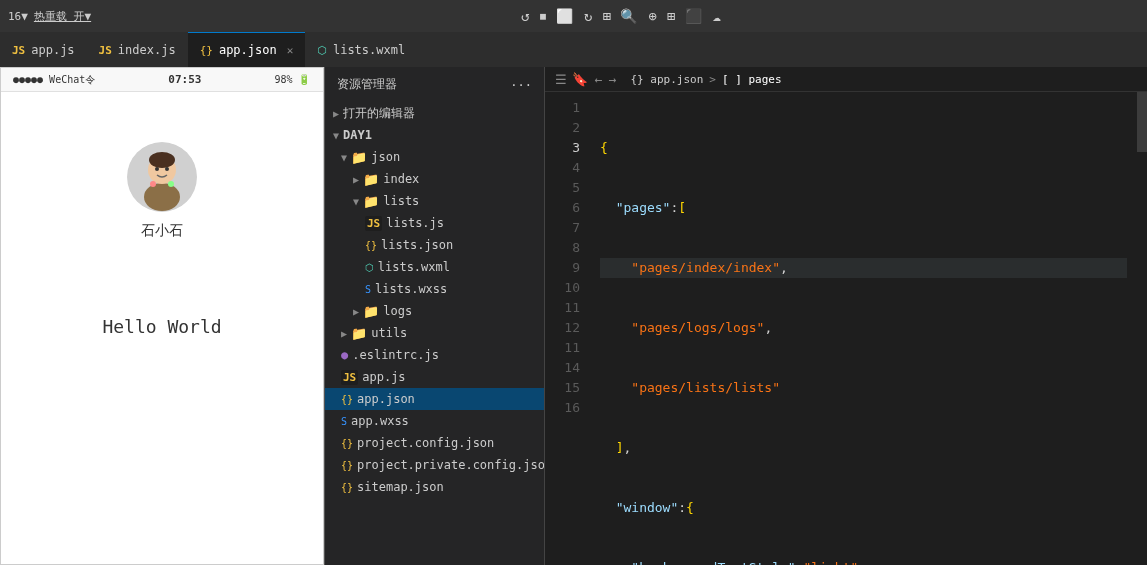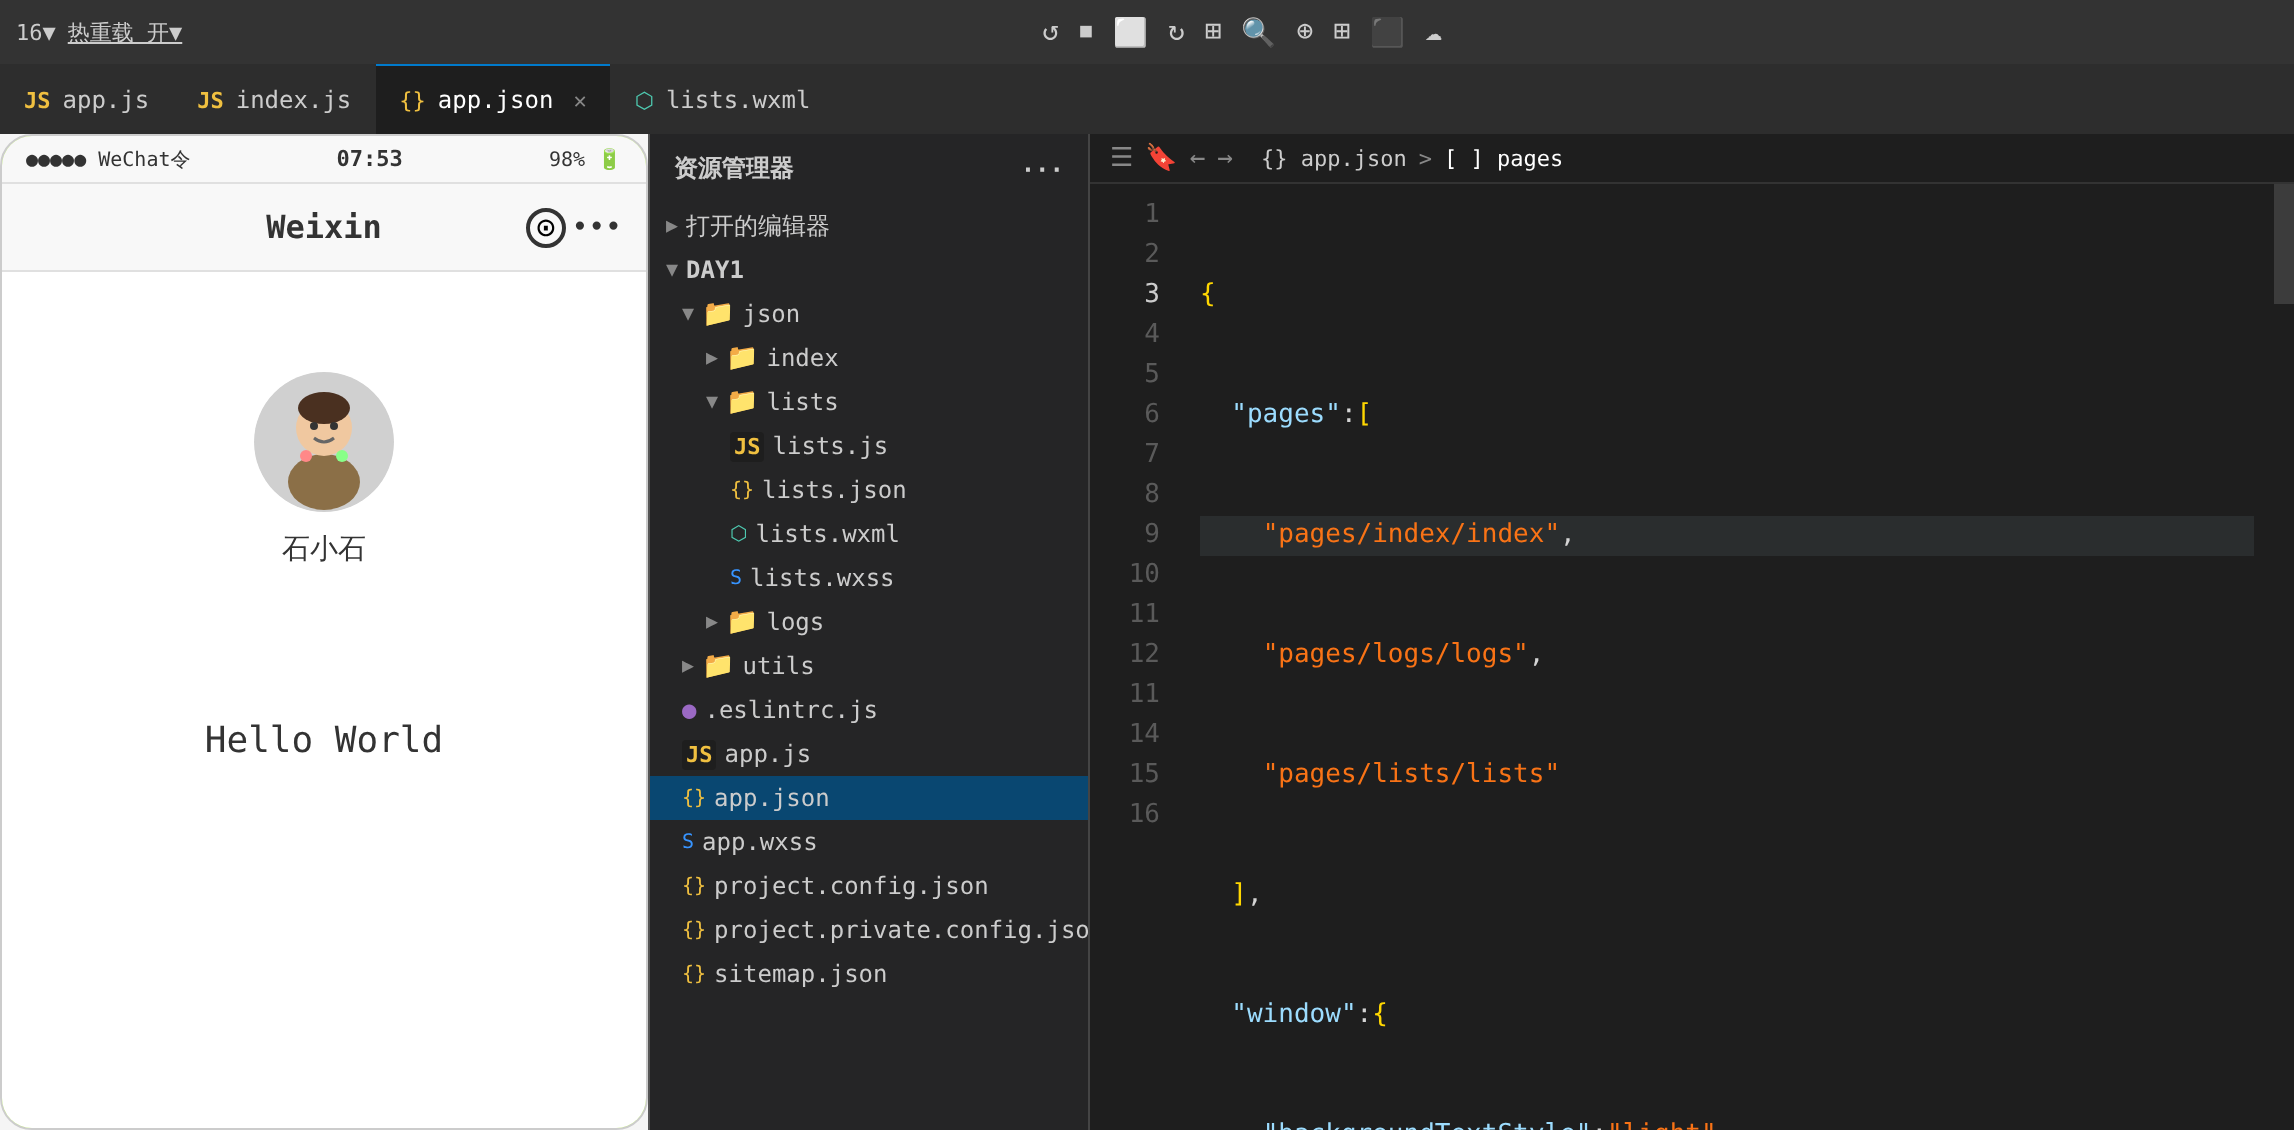--- a/index.html
+++ b/index.html
@@ -95,21 +95,21 @@
       display: flex;
       flex-direction: column;
     }
     .phone-frame {
       background: #bef264;
       margin: 0;
       flex: 1;
       display: flex;
       flex-direction: column;
       border: 1px solid #ccc;
-      border-radius: 16px;
+      border-radius: 0;
       overflow: hidden;
       position: relative;
     }
     .phone-status-bar {
       height: 24px;
       background: #f8f8f8;
       display: flex;
       align-items: center;
       justify-content: space-between;
       padding: 0 12px;
@@ -189,21 +189,21 @@
       overflow-y: auto;
     }
     .explorer-header {
       height: 35px;
       display: flex;
       align-items: center;
       justify-content: space-between;
       padding: 0 12px;
       color: #cccccc;
       font-size: 12px;
-      font-weight: bold;
+      font-weight: normal;
     }
     .explorer-item {
       height: 22px;
       display: flex;
       align-items: center;
       padding-left: 8px;
       color: #cccccc;
       font-size: 12px;
       cursor: pointer;
       gap: 4px;
@@ -365,25 +365,20 @@
 </div>
 
 <div class="main-content">
 
   <div class="phone-simulator">
     <div class="phone-frame">
       <div class="phone-status-bar">
         <span style="font-size:10px;">●●●●● WeChat令</span>
         <span style="font-weight:bold;">07:53</span>
         <span style="font-size:10px;">98% 🔋</span>
-      </div>
-      <div class="phone-nav-bar">
-        <span class="phone-nav-title">Weixin</span>
-        <span class="phone-nav-dots">•••</span>
-        <span class="phone-nav-circle">⊙</span>
       </div>
       <div class="phone-body">
         <div class="phone-avatar">
 
           <svg width="70" height="70" viewBox="0 0 70 70">
             <circle cx="35" cy="35" r="35" fill="#d0d0d0"></circle>
 
             <ellipse cx="35" cy="55" rx="18" ry="14" fill="#8b6f47"></ellipse>
 
             <circle cx="35" cy="28" r="14" fill="#f0c8a0"></circle>

